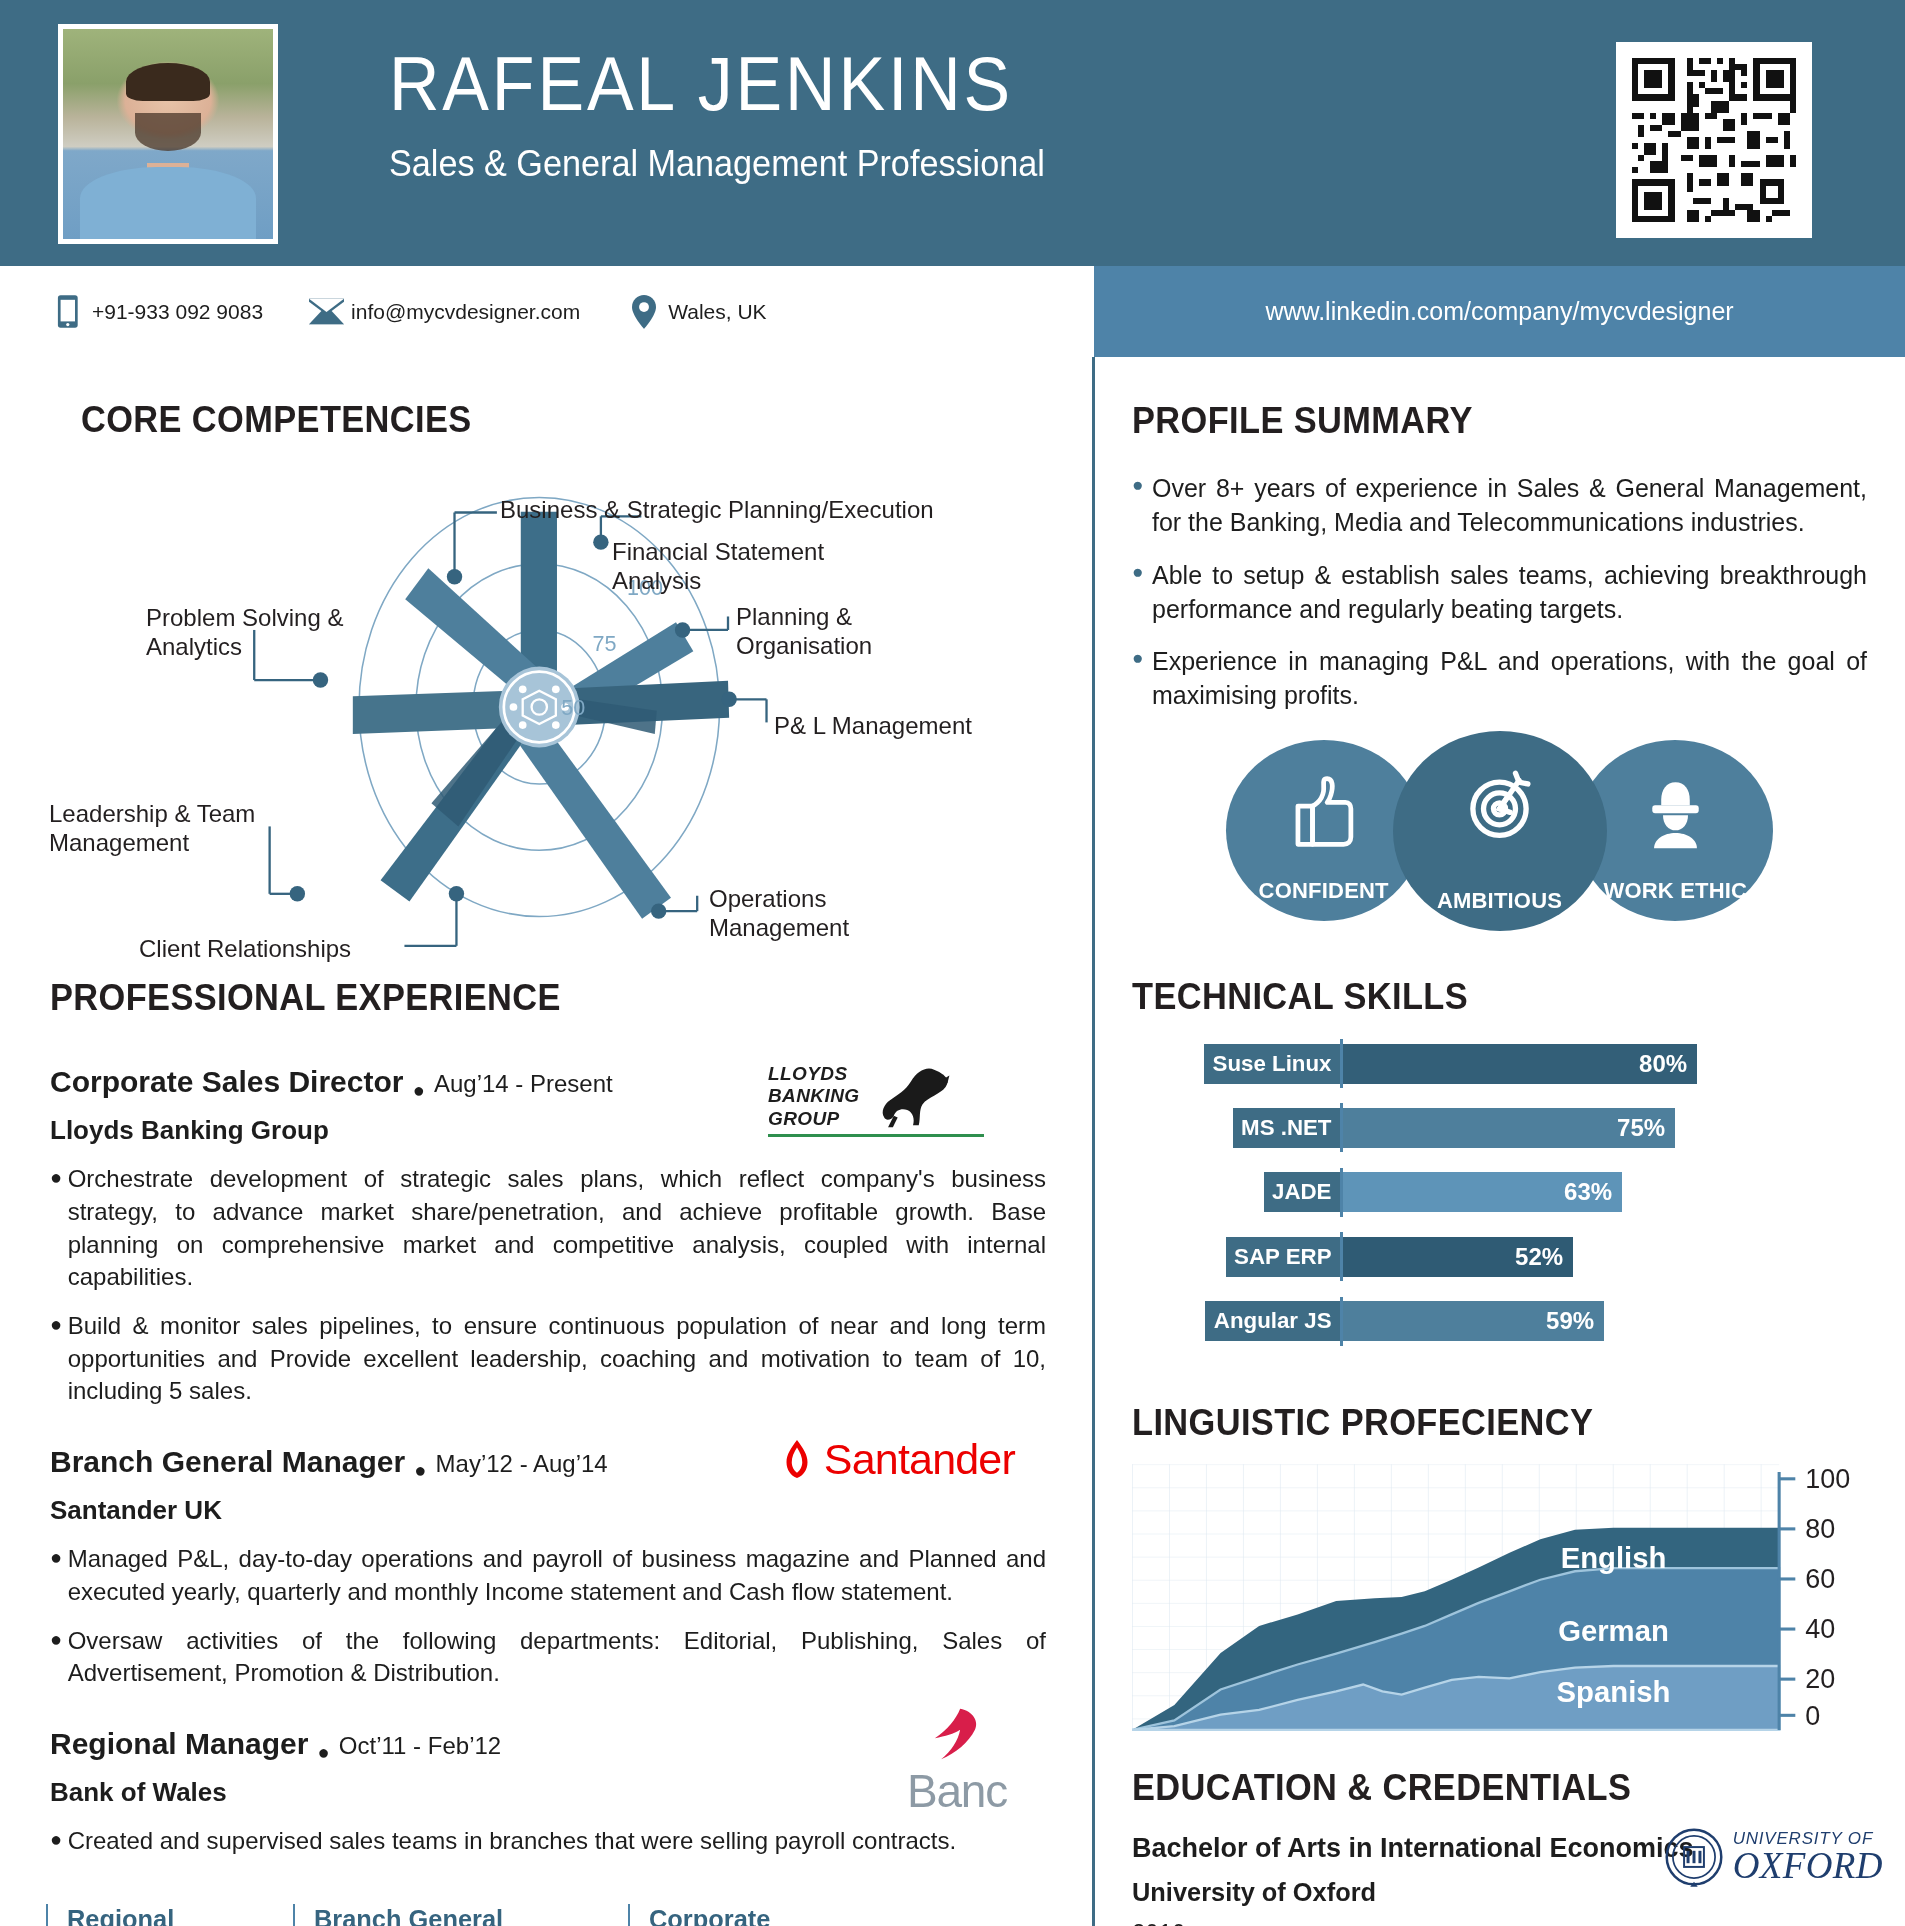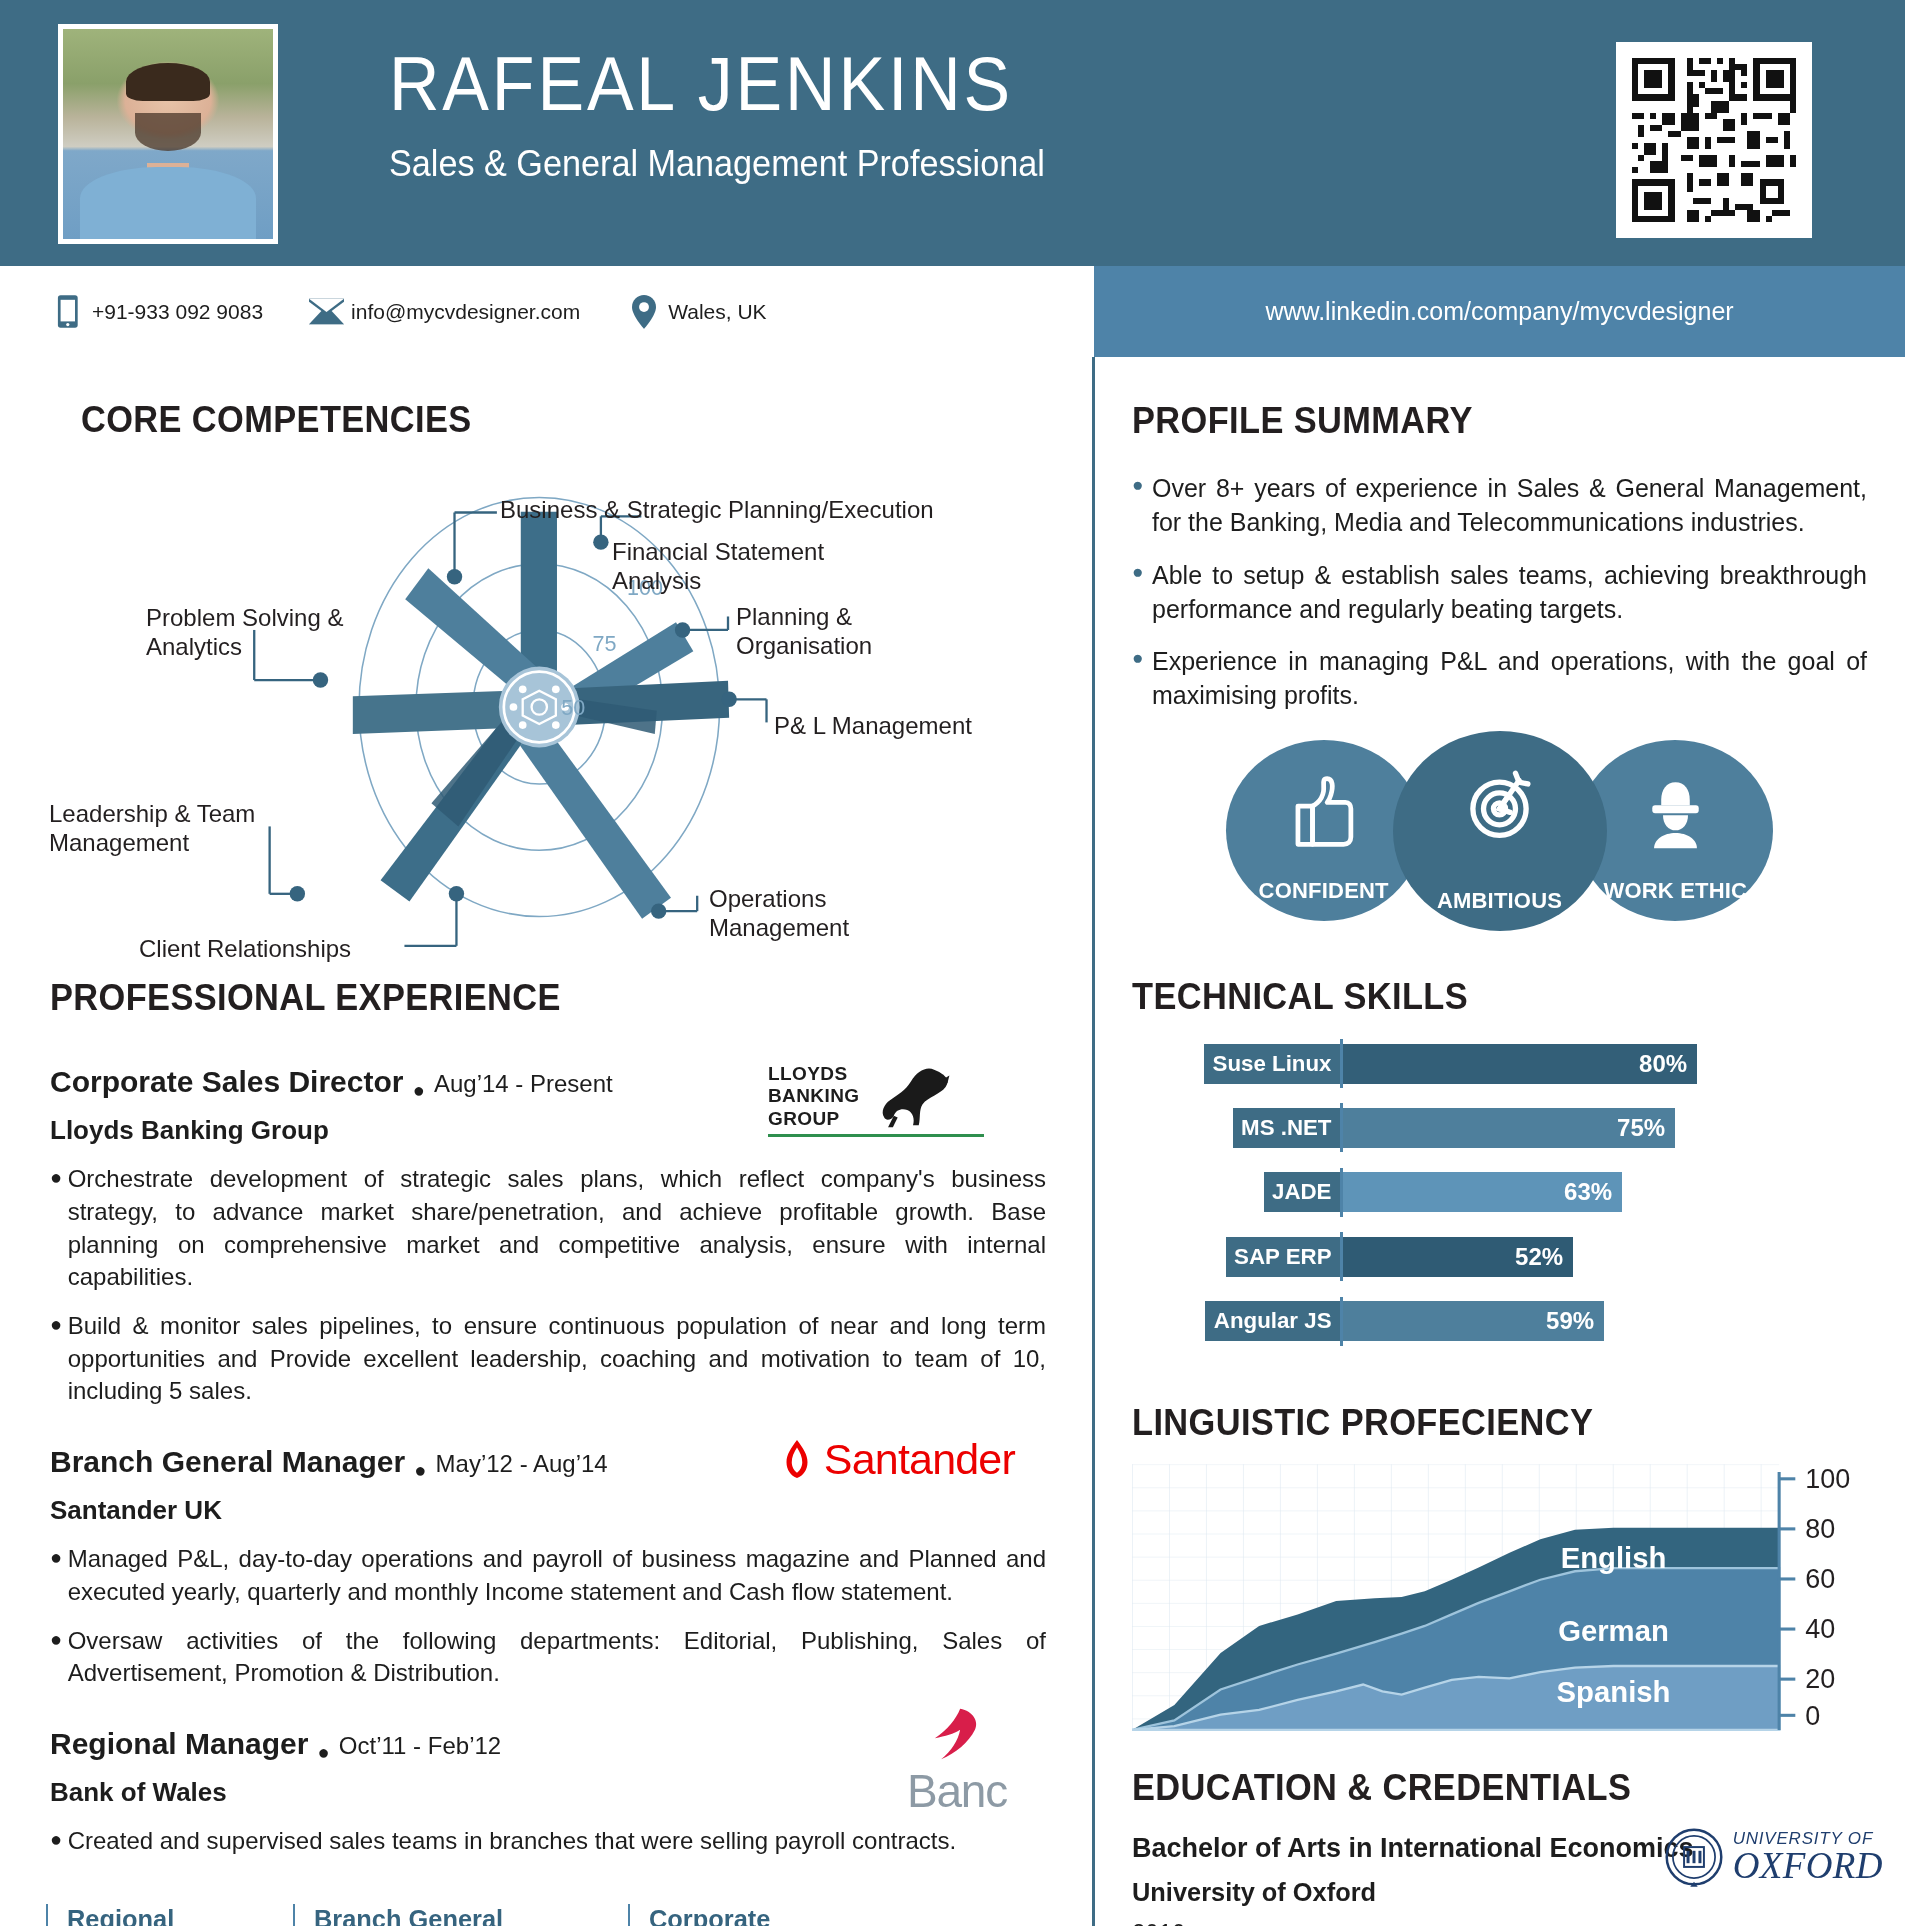--- a/index.html
+++ b/index.html
@@ -371,37 +371,37 @@
 
     <div class="job" style="margin:46px 46px 0 50px;">
       <div>
         <span class="job-title">Corporate Sales Director</span>
         <span class="job-sep">●</span>
         <span class="job-dates">Aug’14 - Present</span>
       </div>
       <div class="job-company">Lloyds Banking Group</div>
       <div class="logo-box" style="top:-3.1px;right:31px;width:247px;">
         <div style="display:flex;align-items:center;">
-          <div style="font-size:19px;font-weight:700;line-height:1.18;color:#1d1d1d;letter-spacing:0.4px;">
+          <div style="font-size:19px;font-weight:700;line-height:1.18;color:#1d1d1d;letter-spacing:0.4px;font-style:italic;">
             <div>LLOYDS</div>
             <div>BANKING</div>
             <div>GROUP</div>
           </div>
           <svg width="96" height="69" viewBox="0 0 100 72" style="margin-left:5.4px;">
             <path d="M72 8 C64 4 54 10 48 20 C42 30 34 34 26 40 C20 44 16 52 20 58 C22 62 28 60 30 56 C32 50 38 48 44 50 C50 52 52 60 50 66 L56 66 C58 58 56 50 60 44 C66 36 78 34 84 26 C90 18 82 12 72 8 Z" fill="#1a1a1a"></path>
             <path d="M30 56 L24 68 L29 68 L34 58 Z" fill="#1a1a1a"></path>
             <path d="M78 20 L88 14 L86 22 Z" fill="#1a1a1a"></path>
           </svg>
         </div>
         <div style="height:3.5px;background:#2f8f4e;margin-top:3.1px;width:216px;"></div>
       </div>
       <div class="bullets">
         <div class="bullet">
           <span class="dot">●</span>
-          <span class="bt">Orchestrate development of strategic sales plans, which reflect company's business strategy, to advance market share/penetration, and achieve profitable growth. Base planning on comprehensive market and competitive analysis, ensure with internal capabilities.</span>
+          <span class="bt">Orchestrate development of strategic sales plans, which reflect company's business strategy, to advance market share/penetration, and achieve profitable growth. Base planning on comprehensive market and competitive analysis, coupled with internal capabilities.</span>
         </div>
         <div class="bullet">
           <span class="dot">●</span>
           <span class="bt">Build &amp; monitor sales pipelines, to ensure continuous population of near and long term opportunities and Provide excellent leadership, coaching and motivation to team of 10, including 5 sales.</span>
         </div>
       </div>
     </div>
 
     <div class="job" style="margin:37px 46px 0 50px;">
       <div>

